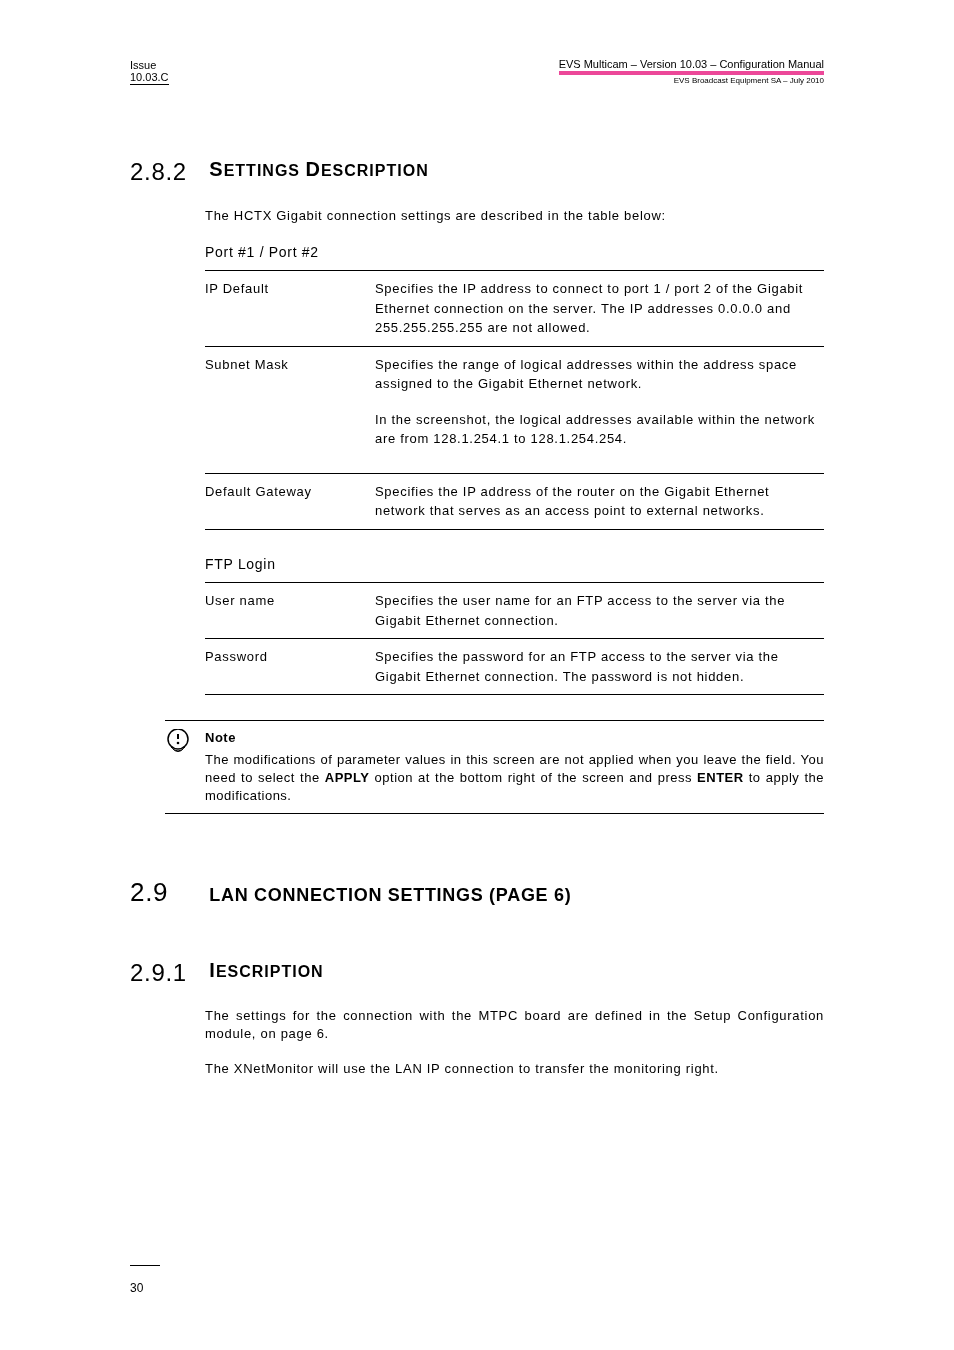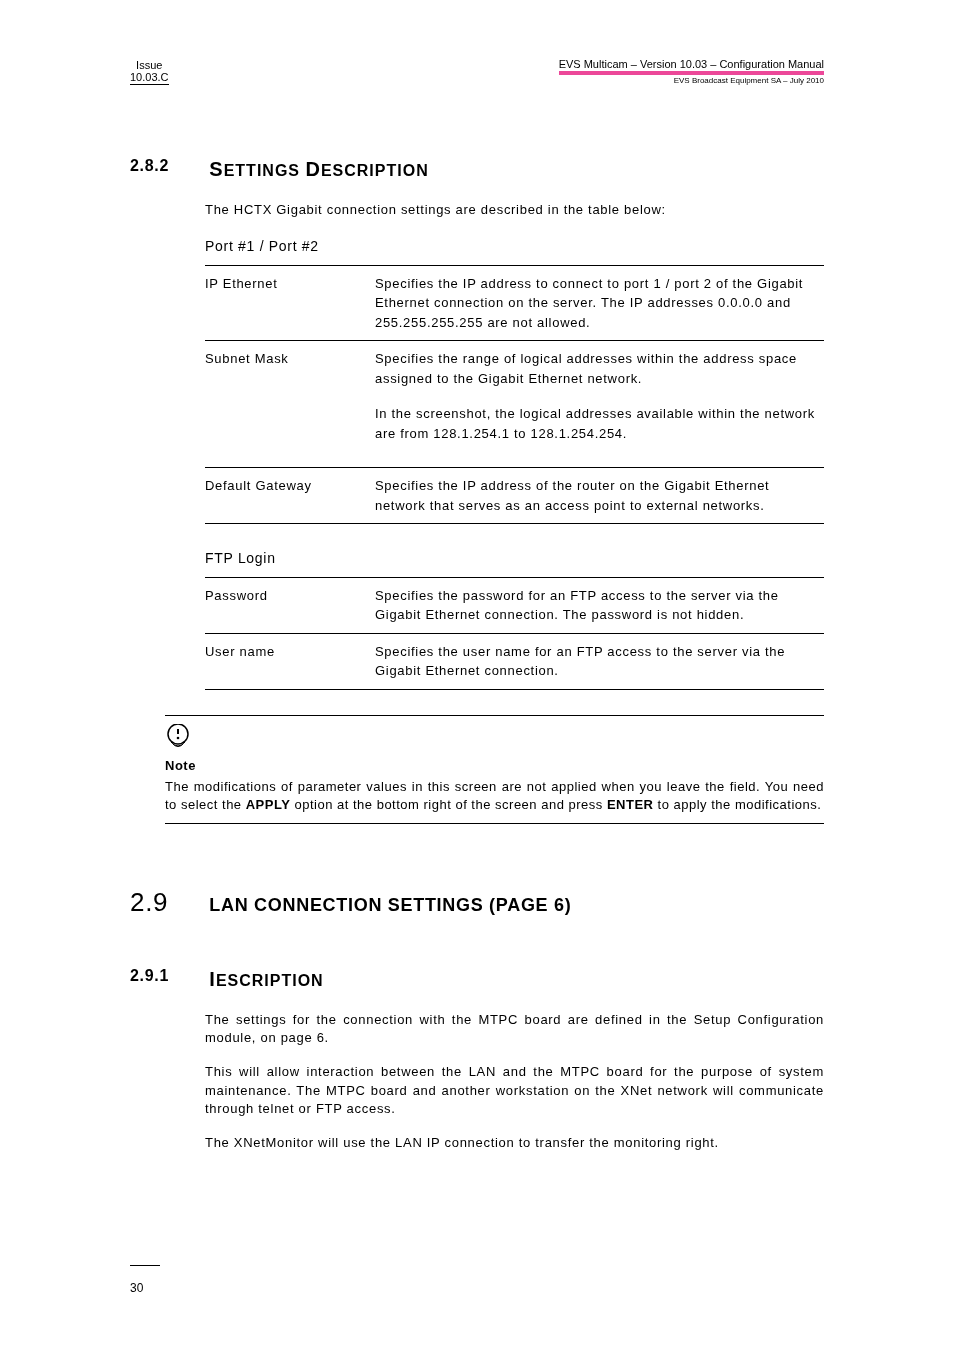--- a/index.html
+++ b/index.html
@@ -16,40 +16,40 @@
     }
     .header {
       display: flex;
       justify-content: space-between;
       align-items: flex-end;
       font-size: 11px;
       border-bottom: none;
       margin-bottom: 70px;
     }
     .header-left {
-      text-align: center;
+      text-align: left;
       border-bottom: 1px solid #000;
       padding-bottom: 1px;
     }
     .header-right {
       text-align: right;
     }
     .header-right .line1 {
       font-size: 11px;
       border-bottom: 4px solid #ec4899;
       padding-bottom: 1px;
       display: inline-block;
     }
     .header-right .line2 {
       font-size: 8px;
       margin-top: 1px;
     }
     .section-number {
-      font-size: 16px;
-      font-weight: bold;
+      font-size: 24px;
+      font-weight: normal;
       display: inline-block;
       width: 75px;
       vertical-align: top;
     }
     .section-chapter-number {
       font-size: 26px;
       font-weight: normal;
       display: inline-block;
       width: 75px;
       vertical-align: baseline;
@@ -113,21 +113,20 @@
       width: 170px;
     }
     .param-table td p + p { margin-top: 8px; }
     .note-block {
       display: flex;
       border-top: 1px solid #000;
       border-bottom: 1px solid #000;
       padding: 8px 0;
       margin-top: 5px;
       margin-left: -40px;
-      flex-direction: column;
     }
     .note-icon {
       width: 40px;
       flex-shrink: 0;
     }
     .note-text {
       font-size: 13px;
       letter-spacing: 0.5px;
       line-height: 1.4;
     }
@@ -169,21 +168,21 @@
       <span class="section-title"><span>S</span><span class="section-title-small">ETTINGS </span><span>D</span><span class="section-title-small">ESCRIPTION</span></span>
     </div>
 
     <p>The HCTX Gigabit connection settings are described in the table below:</p>
 
     <div class="table-heading">Port #1 / Port #2</div>
 
     <table class="param-table">
       <tbody>
           <tr>
-        <td>IP Ethernet</td>
+        <td>IP Default</td>
         <td>Specifies the IP address to connect to port 1 / port 2 of the Gigabit Ethernet connection on the server. The IP addresses 0.0.0.0 and 255.255.255.255 are not allowed.</td>
       </tr>
       <tr>
         <td>Subnet Mask</td>
         <td>
           <p>Specifies the range of logical addresses within the address space assigned to the Gigabit Ethernet network.</p>
           <p>In the screenshot, the logical addresses available within the network are from 128.1.254.1 to 128.1.254.254.</p>
         </td>
       </tr>
       <tr>
@@ -191,26 +190,26 @@
         <td>Specifies the IP address of the router on the Gigabit Ethernet network that serves as an access point to external networks.</td>
       </tr>
     </tbody>
       </table>
 
     <div class="table-heading">FTP Login</div>
 
     <table class="param-table">
       <tbody>
           <tr>
+        <td>User name</td>
+        <td>Specifies the user name for an FTP access to the server via the Gigabit Ethernet connection.</td>
+      </tr>
+      <tr>
         <td>Password</td>
         <td>Specifies the password for an FTP access to the server via the Gigabit Ethernet connection. The password is not hidden.</td>
-      </tr>
-      <tr>
-        <td>User name</td>
-        <td>Specifies the user name for an FTP access to the server via the Gigabit Ethernet connection.</td>
       </tr>
     </tbody>
       </table>
 
     <div class="note-block">
       <div class="note-icon">
         <svg width="26" height="28" viewBox="0 0 26 28">
           <ellipse cx="13" cy="10" rx="10" ry="10" fill="none" stroke="#000" stroke-width="1.5"></ellipse>
           <line x1="13" y1="5" x2="13" y2="10" stroke="#000" stroke-width="2"></line>
           <circle cx="13" cy="14" r="1.3" fill="#000"></circle>
@@ -228,20 +227,19 @@
       <span class="section-chapter-number">2.9</span>
       <span class="chapter-title">LAN CONNECTION SETTINGS (PAGE 6)</span>
     </div>
 
     <div class="subsection-header">
       <span class="section-number">2.9.1</span>
       <span class="section-title"><span>I</span><span class="section-title-small">ESCRIPTION</span></span>
     </div>
 
     <p style="text-align:justify;">The settings for the connection with the MTPC board are defined in the Setup Configuration module, on page 6.</p>
-    <p style="text-align:justify;">This will allow interaction between the LAN and the MTPC board for the purpose of system maintenance. The MTPC board and another workstation on the XNet network will communicate through telnet or FTP access.</p>
     <p>The XNetMonitor will use the LAN IP connection to transfer the monitoring right.</p>
 
   </div>
 
 </div>
 
 <div class="page-number">30</div>
 
 </body></html>

